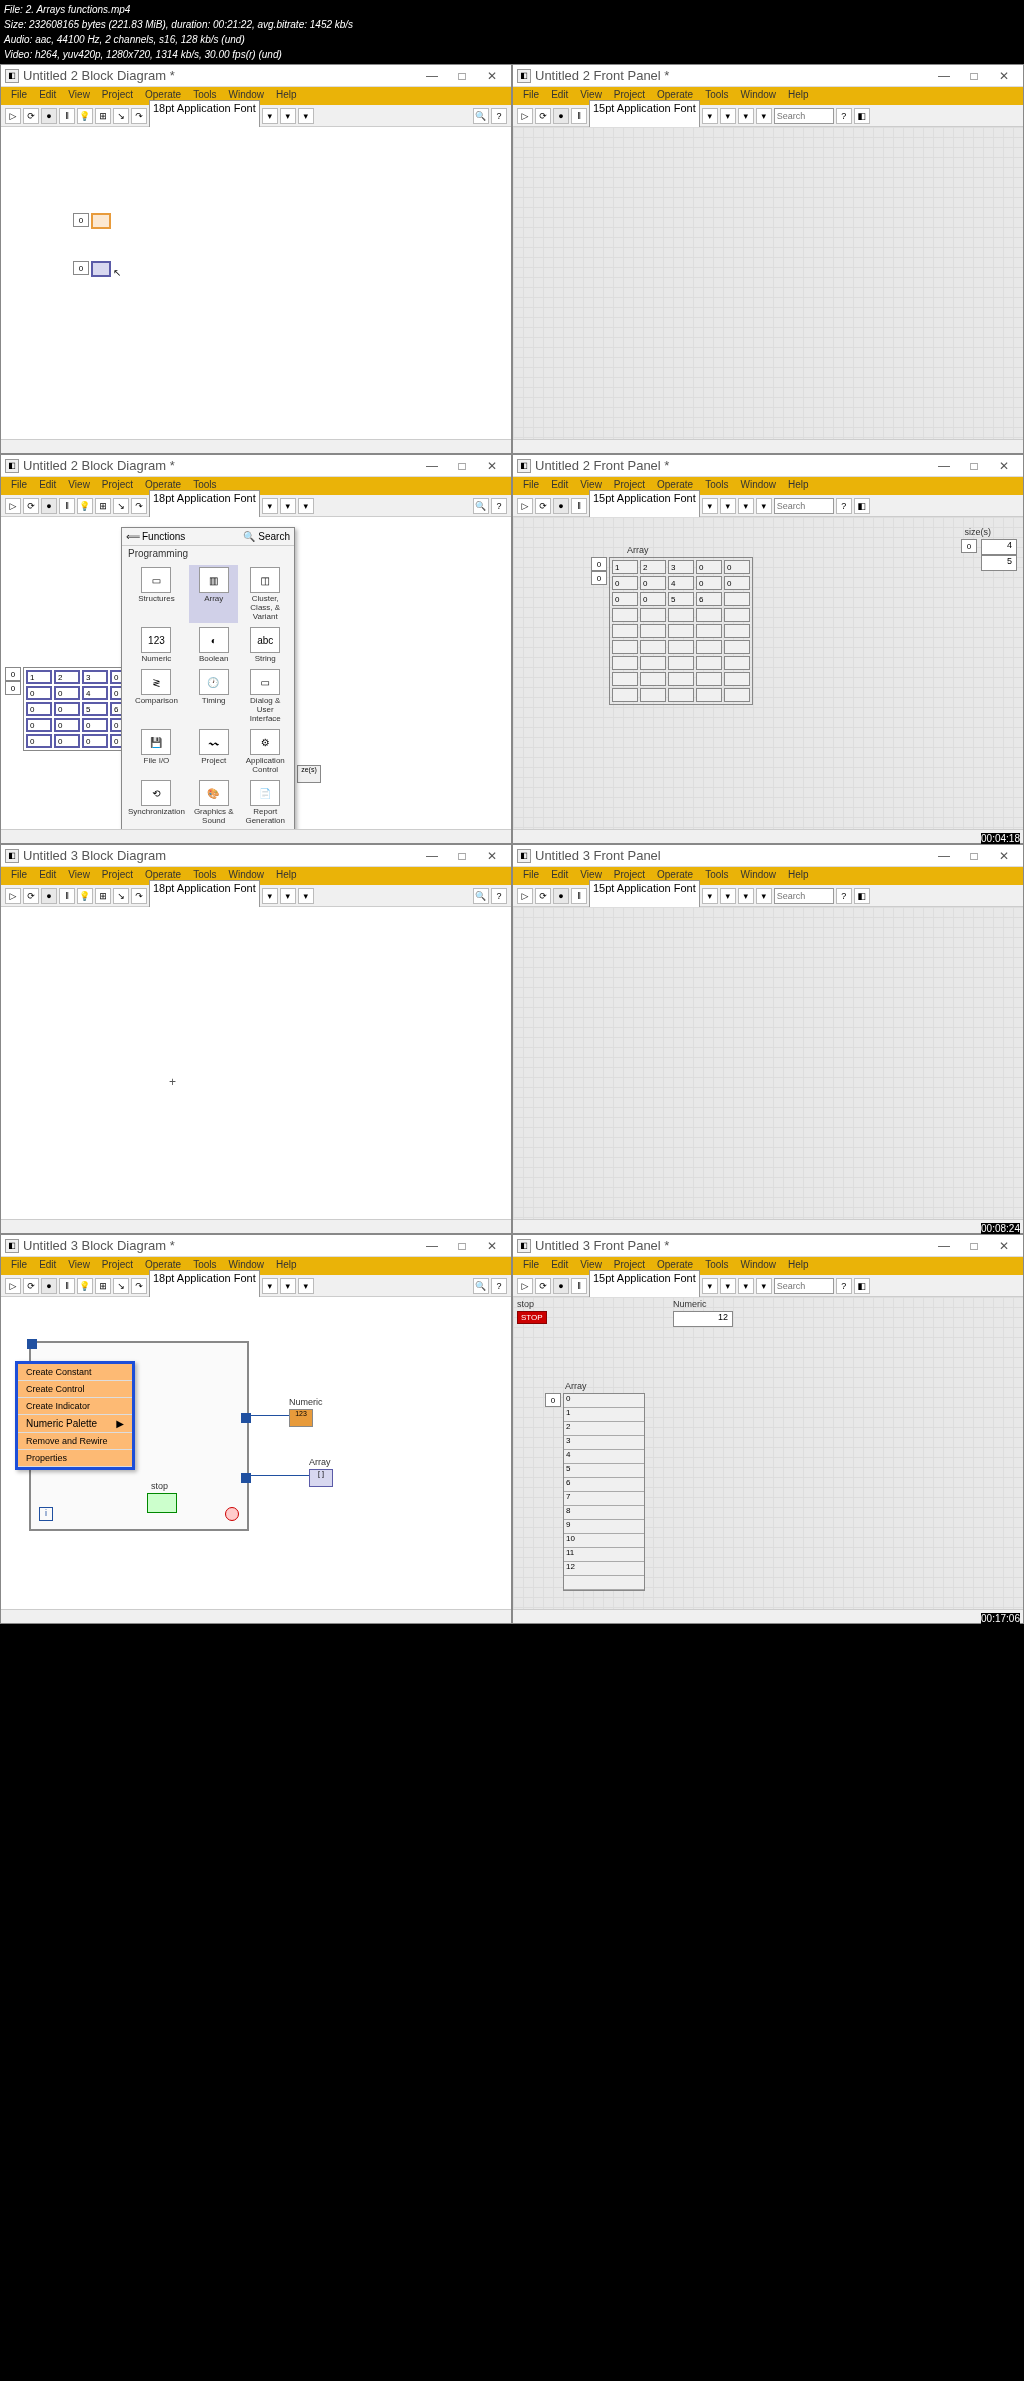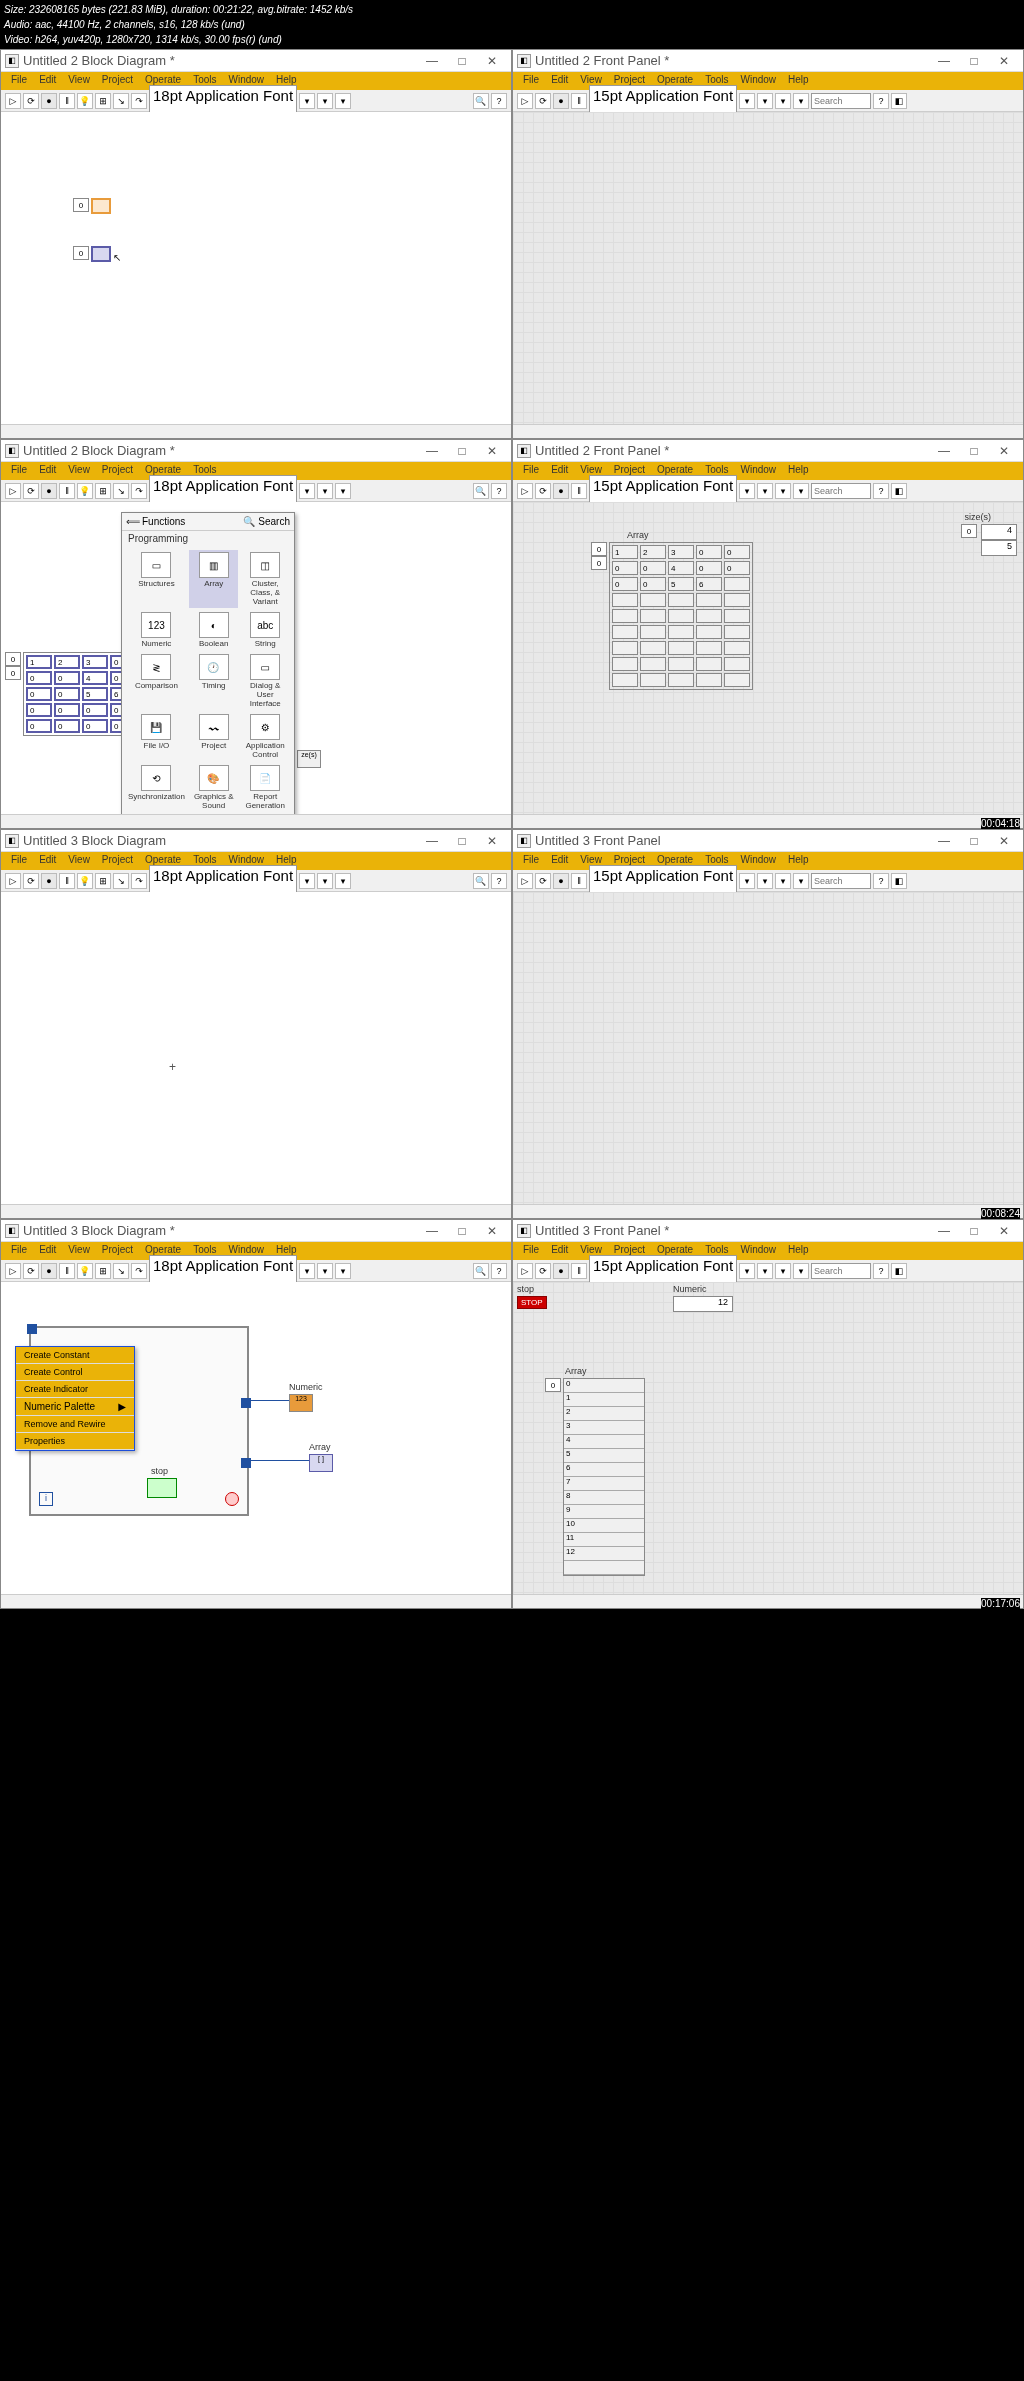--- a/index.html
+++ b/index.html
@@ -10,57 +10,58 @@
 .titlebar{background:#fff;height:22px;display:flex;align-items:center;padding:0 4px;border-bottom:1px solid #ddd}
 .titlebar .ico{width:14px;height:14px;background:#f0f0f0;border:1px solid #999;margin-right:4px;display:flex;align-items:center;justify-content:center;font-size:8px}
 .titlebar .ttl{flex:1;font-size:13px;color:#555}
 .wbtn{width:30px;text-align:center;color:#555;font-size:12px;cursor:pointer}
 .wbtn.cl{color:#555}
 .menubar{background:#eab308;height:18px;display:flex;padding:0 4px}
 .menubar span{padding:2px 6px;font-size:10px;color:#333;cursor:pointer}
 .toolbar{background:#f0f0f0;height:22px;display:flex;align-items:center;padding:2px 4px;gap:2px;border-bottom:1px solid #ccc}
 .tbtn{width:16px;height:16px;border:1px solid #bbb;background:#fff;display:inline-flex;align-items:center;justify-content:center;font-size:9px}
 .tbtn.g{background:#e8e8e8}
-.fontbox{border:1px solid #999;font-size:15px;padding:1px 3px;background:#fff;height:32px}
+.fontbox{border:1px solid #999;font-size:11px;padding:1px 3px;background:#fff;height:32px}
 .canvas{flex:1;background:#fff;position:relative;overflow:hidden}
 .canvas.grid{background:#e8e8e8;background-image:linear-gradient(#ddd 1px,transparent 1px),linear-gradient(90deg,#ddd 1px,transparent 1px);background-size:10px 10px}
 .sbar{height:14px;background:#f0f0f0;border-top:1px solid #ccc}
 .ts{position:absolute;bottom:0;right:4px;color:#fff;font-size:10px;background:#000;z-index:5}
 .node{position:absolute;border:2px solid;width:20px;height:16px;font-size:8px;display:flex;align-items:center;justify-content:center}
 .node.or{border-color:#e89b3b;background:#fce8d0}
 .node.bl{border-color:#5b5ba8;background:#d8d8f0}
 .idx{position:absolute;background:#fff;border:1px solid #888;width:16px;height:14px;font-size:8px;display:flex;align-items:center;justify-content:center}
 .arrtab{position:absolute;border:1px solid #888}
 .arrtab td{border:1px solid #888;width:26px;height:14px;font-size:8px;text-align:left;padding-left:2px;background:#f0f0f0}
 .arrtab.bl td{border:2px solid #5b5ba8;background:#fff}
 .fnpal{position:absolute;left:120px;top:10px;width:174px;background:#f4f4f4;border:1px solid #888;box-shadow:2px 2px 4px rgba(0,0,0,0.3);z-index:10}
 .fnhdr{display:flex;align-items:center;height:18px;padding:0 4px;border-bottom:1px solid #ccc}
 .fnhdr .nav{width:16px}
 .fncat{font-size:10px;padding:2px 6px;color:#333}
 .fngrid{display:grid;grid-template-columns:repeat(3,1fr);padding:4px;gap:2px}
 .fnitem{text-align:center;padding:2px}
 .fnico{width:30px;height:26px;margin:0 auto;border:1px solid #999;background:#fff;display:flex;align-items:center;justify-content:center}
 .fnlbl{font-size:8px;color:#333;margin-top:1px}
-.ctx{position:absolute;background:#eab308;border:1px solid #1d4ed8;box-shadow:2px 2px 4px rgba(0,0,0,0.3);z-index:10;width:120px}
+.ctx{position:absolute;background:#fdba74;border:3px solid #1d4ed8;box-shadow:2px 2px 4px rgba(0,0,0,0.3);z-index:10;width:120px}
 .ctx div{padding:3px 8px;font-size:9px;border-bottom:1px solid #ddd;cursor:pointer}
 .loop{position:absolute;border:2px solid #888;background:#fafafa}
 .wire{position:absolute;background:#2050a0;height:1px}
 .term{position:absolute;width:24px;height:18px;border:1px solid #888;background:#f0f0f0;font-size:7px;text-align:center}
 .term.or{background:#e89b3b}
 .searchbox{border:1px solid #999;background:#fff;height:16px;width:60px;font-size:9px;padding:0 2px}
 .stop{position:absolute;background:#c00;color:#fff;font-size:8px;padding:1px 3px;border:1px solid #800}
 .numctl{position:absolute;border:1px solid #888;background:#fff;width:60px;height:16px;font-size:9px;text-align:right;padding-right:4px}
 .lbl{position:absolute;font-size:9px;color:#333}
 .vlist{position:absolute;border:1px solid #888;background:#ddd}
 .vlist div{border-bottom:1px solid #aaa;width:80px;height:14px;background:#f0f0f0;font-size:8px;padding-left:2px}
 </style>
 </head>
 <body>
 
 <div class="hdr">
+  <div>File: 2. Arrays functions.mp4</div>
   <div>Size: 232608165 bytes (221.83 MiB), duration: 00:21:22, avg.bitrate: 1452 kb/s</div>
   <div>Audio: aac, 44100 Hz, 2 channels, s16, 128 kb/s (und)</div>
   <div>Video: h264, yuv420p, 1280x720, 1314 kb/s, 30.00 fps(r) (und)</div>
 </div>
 
 <div class="row">
 
   <div class="pane">
     <div class="titlebar">
       <span class="ico">◧</span>

